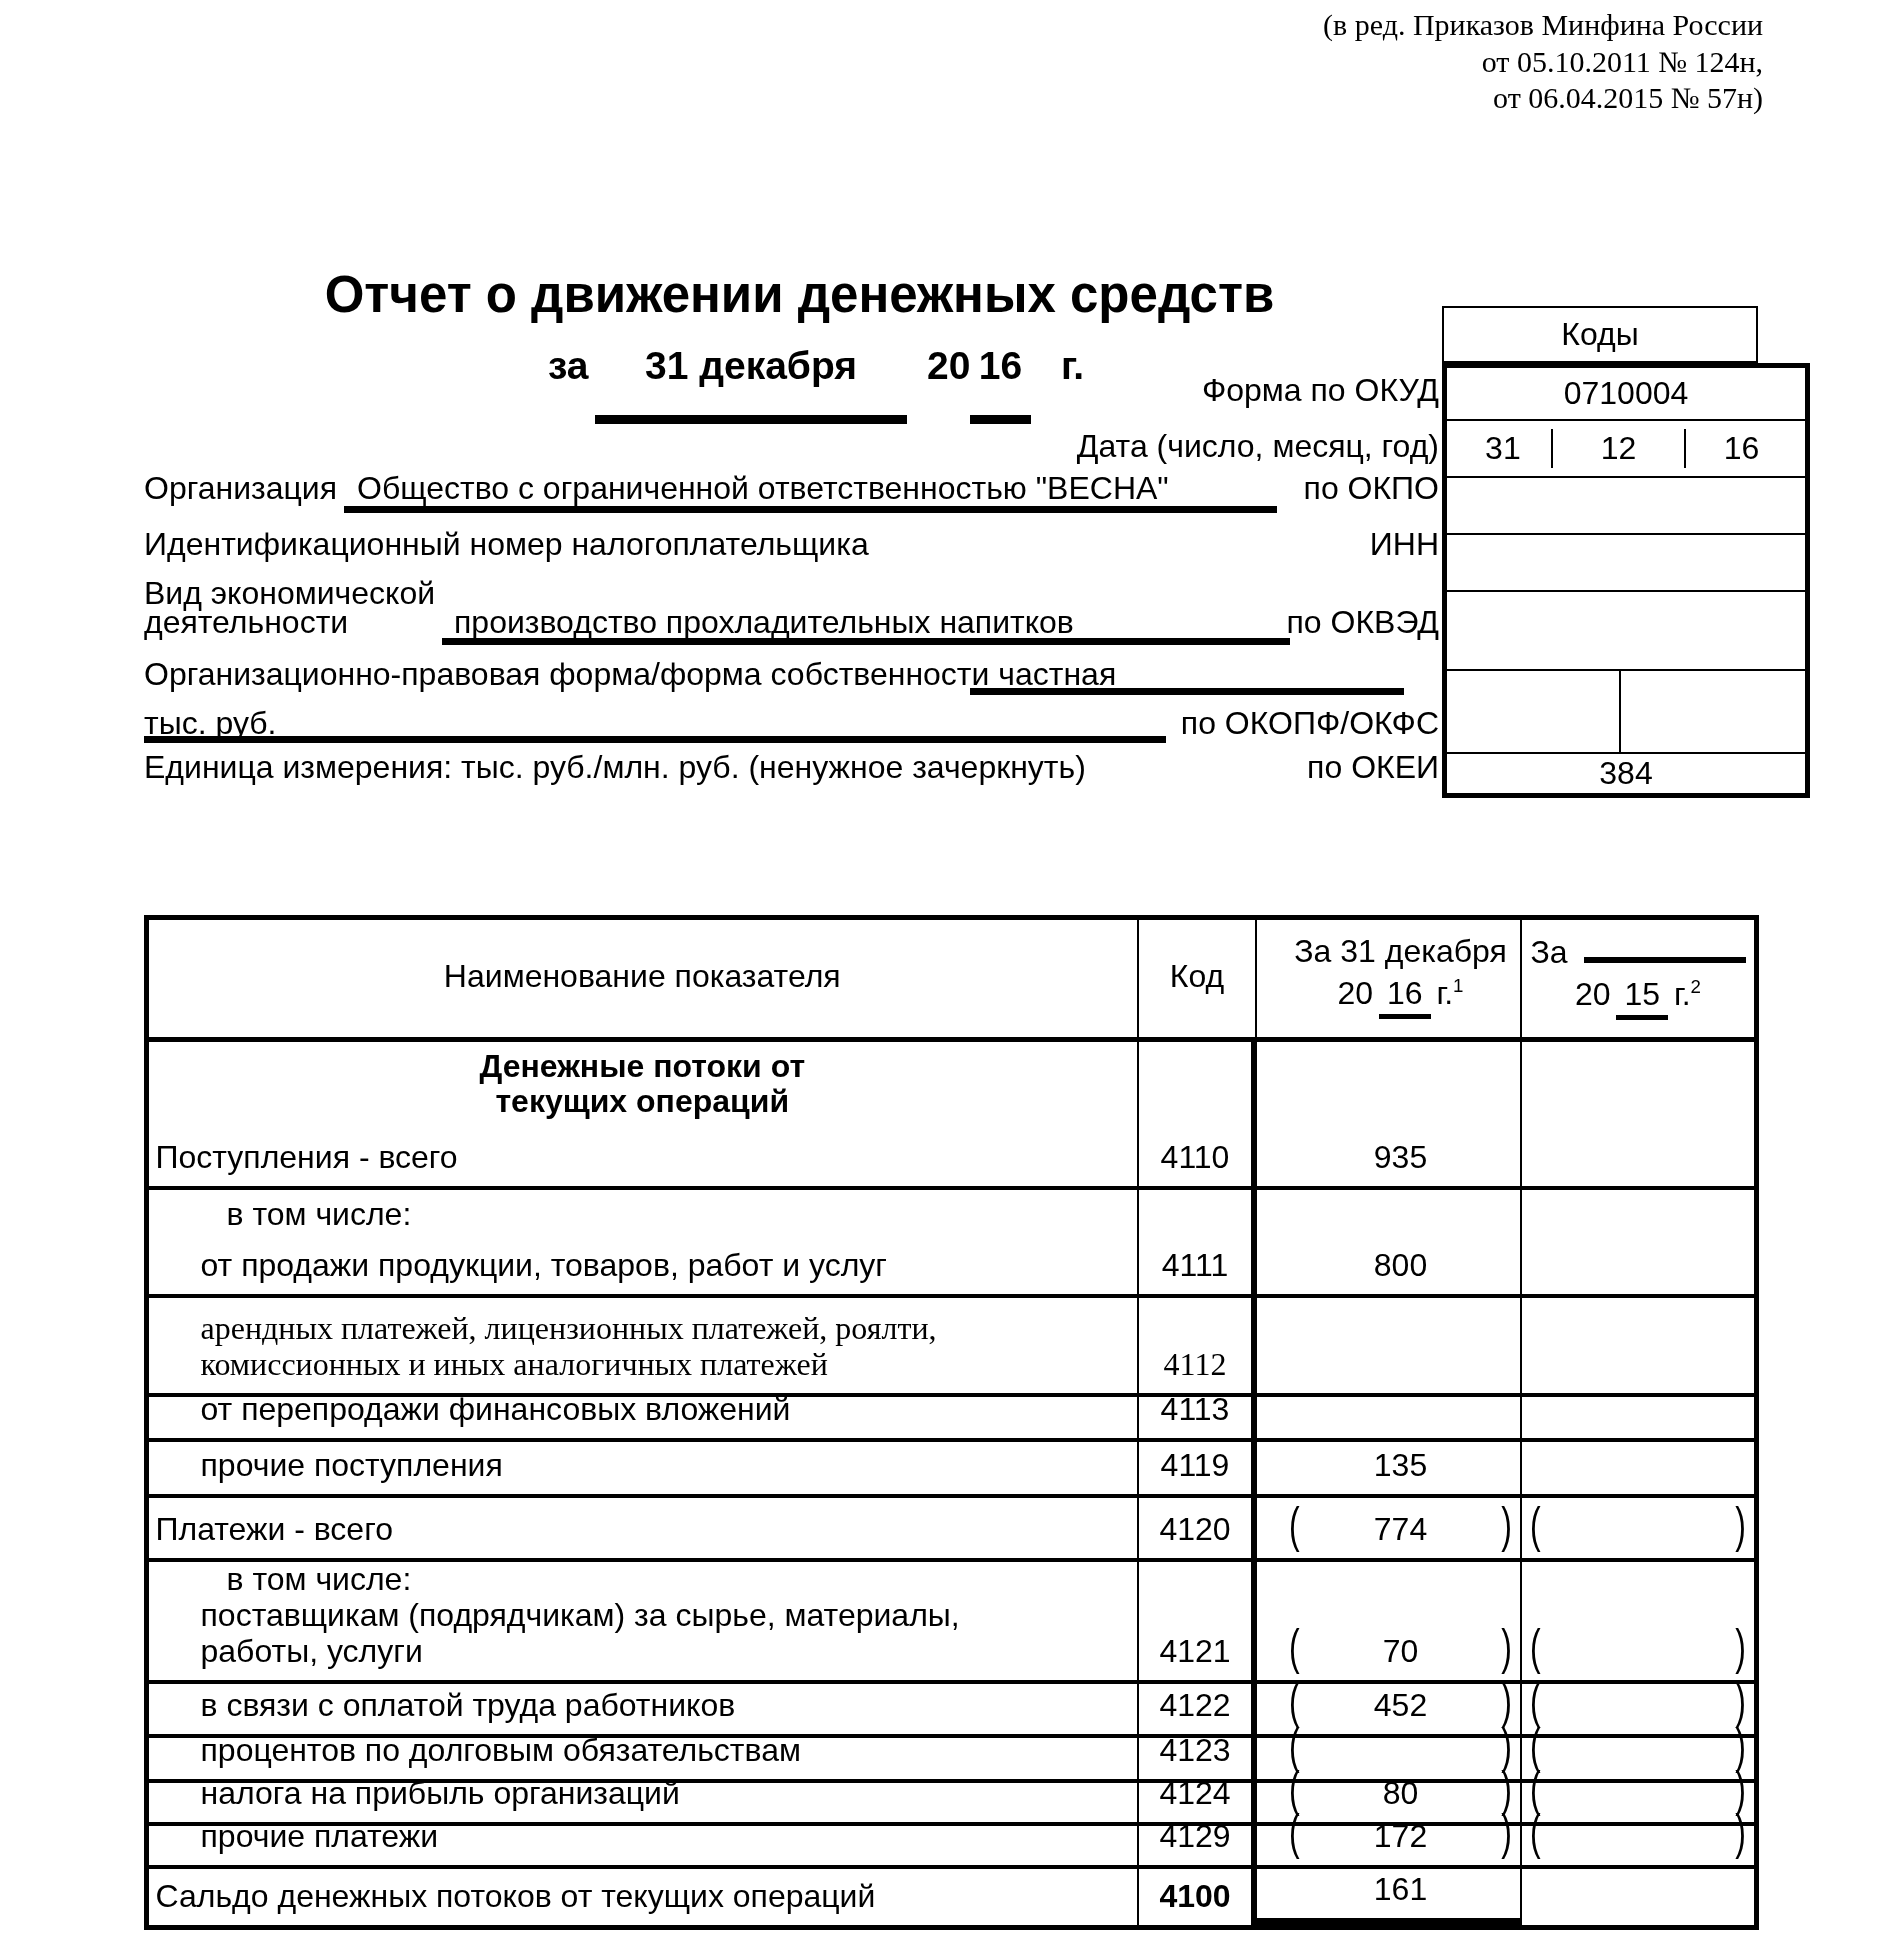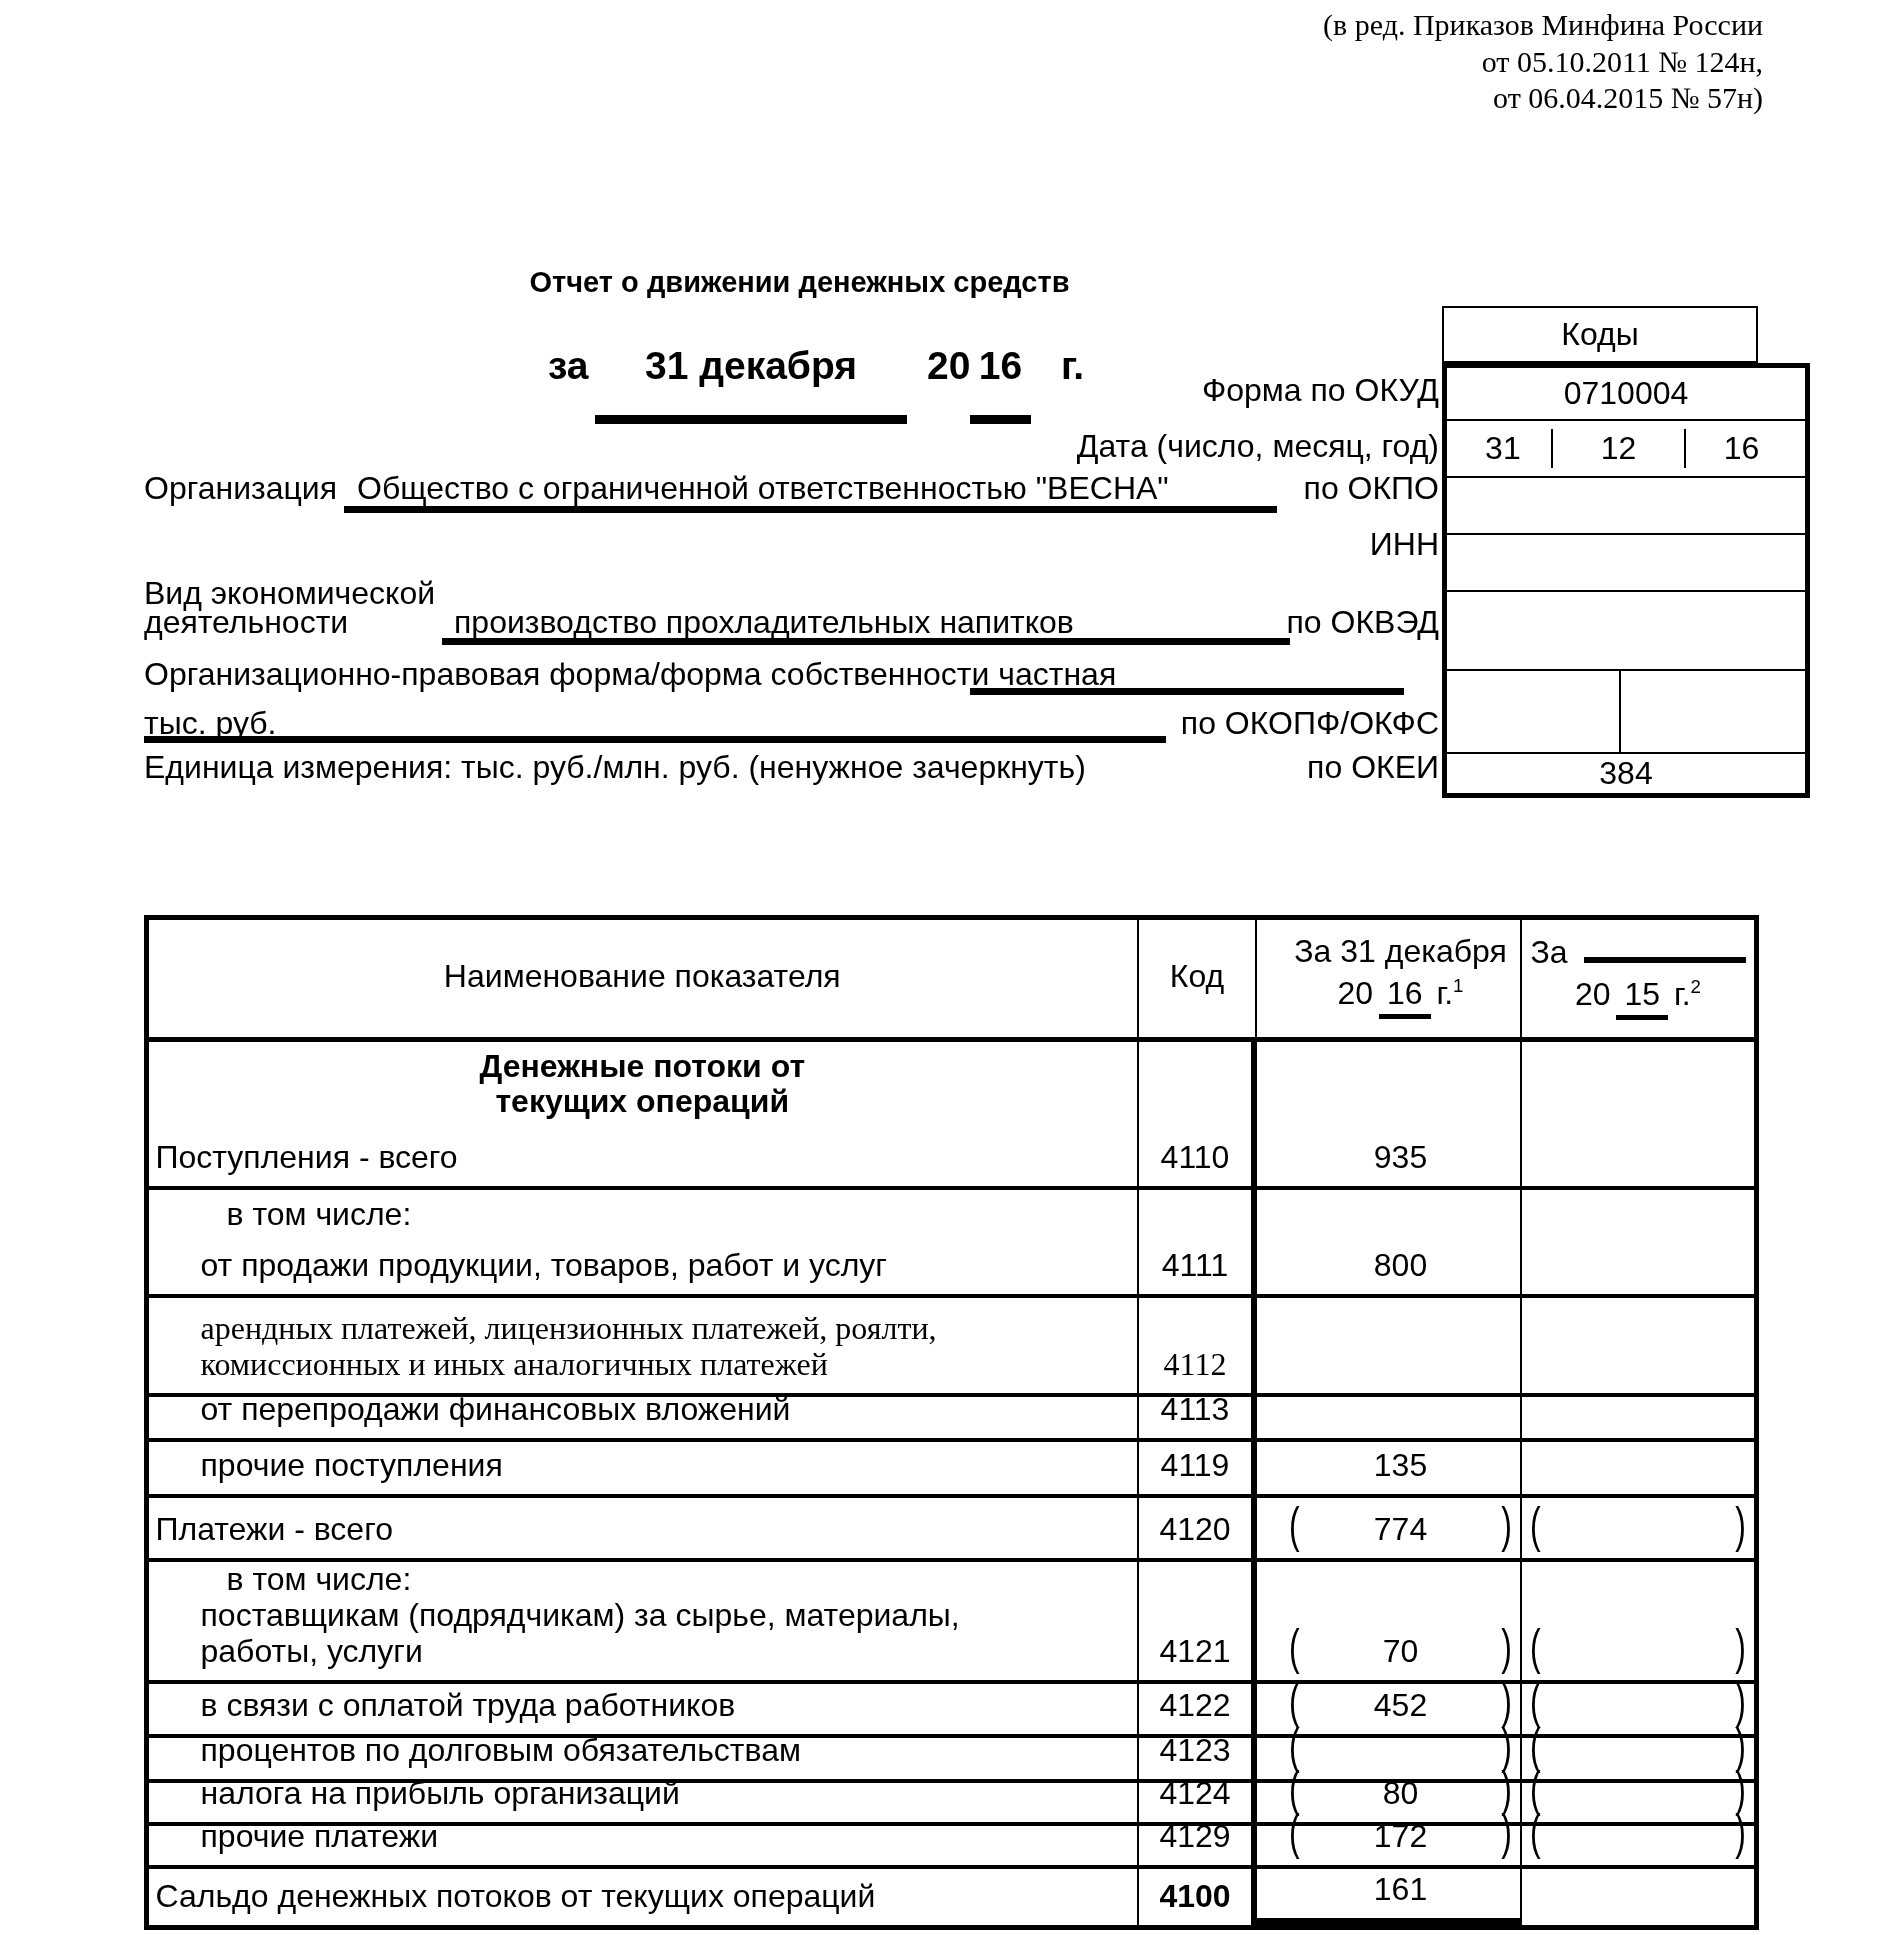--- a/index.html
+++ b/index.html
@@ -7,21 +7,21 @@
         font-family:"Liberation Sans",sans-serif;font-size:32px;line-height:1.12;overflow:hidden;}
   .abs{position:absolute;}
   .bar{position:absolute;background:#000;}
   .bold{font-weight:bold;}
   .center{text-align:center;}
   
   .revision{position:absolute;right:133px;top:7.3px;text-align:right;
             font-family:"Liberation Serif",serif;font-size:30px;line-height:1.22;}
   
   .title{position:absolute;left:122px;top:266px;width:1355px;text-align:center;
-         font-weight:bold;font-size:29px;}
+         font-weight:bold;font-size:51px;}
   .sub{position:absolute;top:344px;font-weight:bold;font-size:39px;}
   
   .l-text{position:absolute;left:144px;}
   .r-label{position:absolute;right:457px;text-align:right;white-space:nowrap;}
   
   .codes-kody{position:absolute;left:1442px;top:306px;width:316px;height:57px;
               border:2px solid #000;box-sizing:border-box;display:flex;align-items:center;justify-content:center;}
   .codes-main{position:absolute;left:1442px;top:363px;width:368px;border:5.7px solid #000;box-sizing:border-box;}
   .cb-row{display:flex;align-items:center;justify-content:center;box-sizing:border-box;border-top:2px solid #000;}
   .cb-row.first{border-top:none;}
@@ -82,20 +82,21 @@
   <div class="r-label" style="top:605px;">по ОКВЭД</div>
   <div class="r-label" style="top:706px;">по ОКОПФ/ОКФС</div>
   <div class="r-label" style="top:750px;">по ОКЕИ</div>
 
   <div class="l-text" style="top:471px;">
     <span>Организация</span>
   </div>
   <div class="abs" style="left:357px;top:471px;">Общество с ограниченной ответственностью "ВЕСНА"</div>
   <div class="bar" style="left:344px;top:506px;width:933px;height:6.5px;"></div>
 
+  <div class="l-text" style="top:527px;">Идентификационный номер налогоплательщика</div>
 
   <div class="l-text" style="top:576px;">Вид экономической</div>
   <div class="l-text" style="top:605px;">деятельности</div>
   <div class="abs" style="left:454px;top:605px;">производство прохладительных напитков</div>
   <div class="bar" style="left:442px;top:638px;width:848px;height:6.5px;"></div>
 
   <div class="l-text" style="top:657px;">
     <span>Организационно-правовая форма/форма собственности</span>
     <span>частная</span>
   </div>

